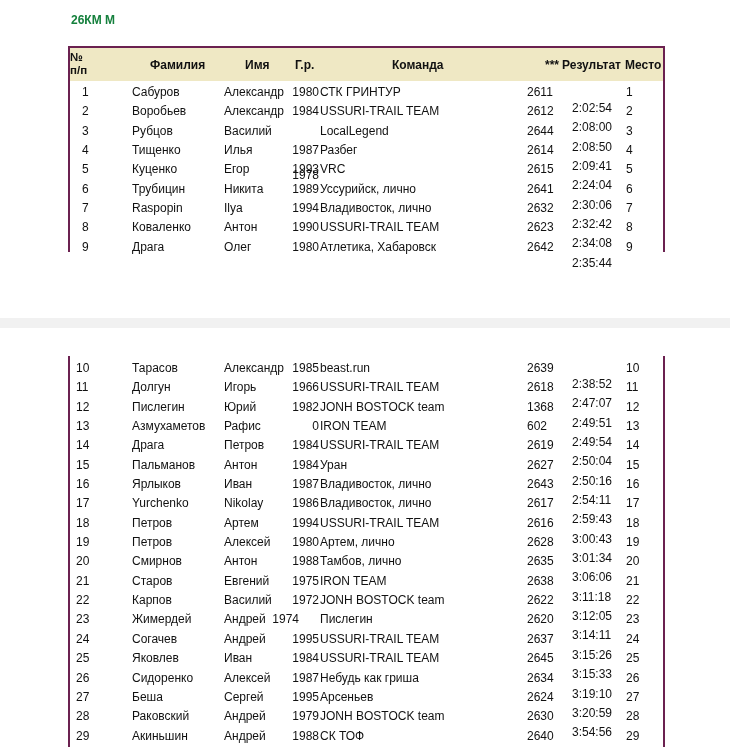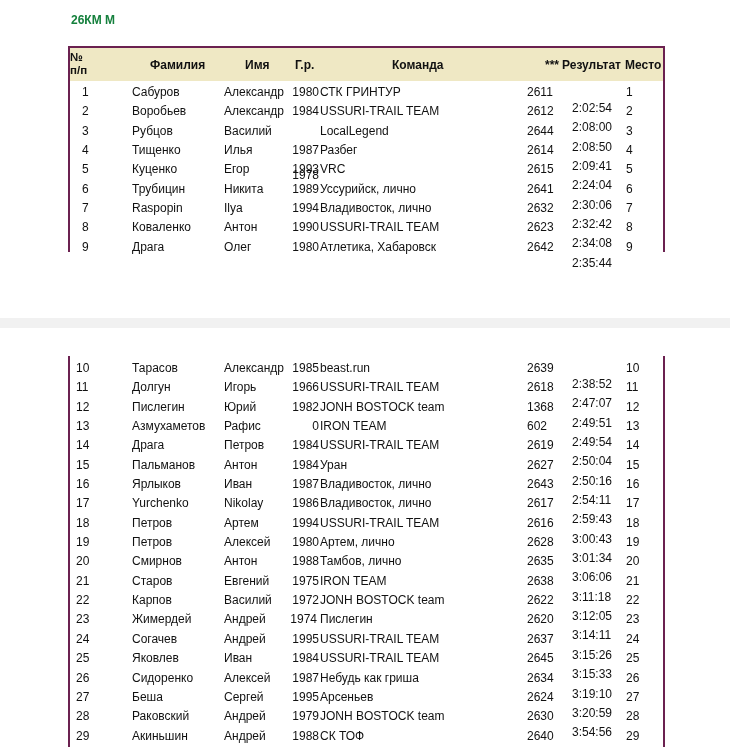--- a/index.html
+++ b/index.html
@@ -277,21 +277,21 @@
     <span class="c-year" style="left: auto; right: 346px;">1972</span>
     <span class="c-team">JONH BOSTOCK team</span>
     <span class="c-bib">2622</span>
     <span class="c-res">3:12:05</span>
     <span class="c-place">22</span>
   </div>
       <div class="row">
     <span class="c-num">23</span>
     <span class="c-last">Жимердей</span>
     <span class="c-first">Андрей</span>
-    <span class="c-year" style="left: auto; right: 348px; text-align: right;">1974</span>
+    <span class="c-year" style="left: auto; right: 366px; text-align: right;">1974</span>
     <span class="c-team">Пислегин</span>
     <span class="c-bib">2620</span>
     <span class="c-res">3:14:11</span>
     <span class="c-place">23</span>
   </div>
       <div class="row">
     <span class="c-num">24</span>
     <span class="c-last">Согачев</span>
     <span class="c-first">Андрей</span>
     <span class="c-year" style="left: auto; right: 346px;">1995</span>

